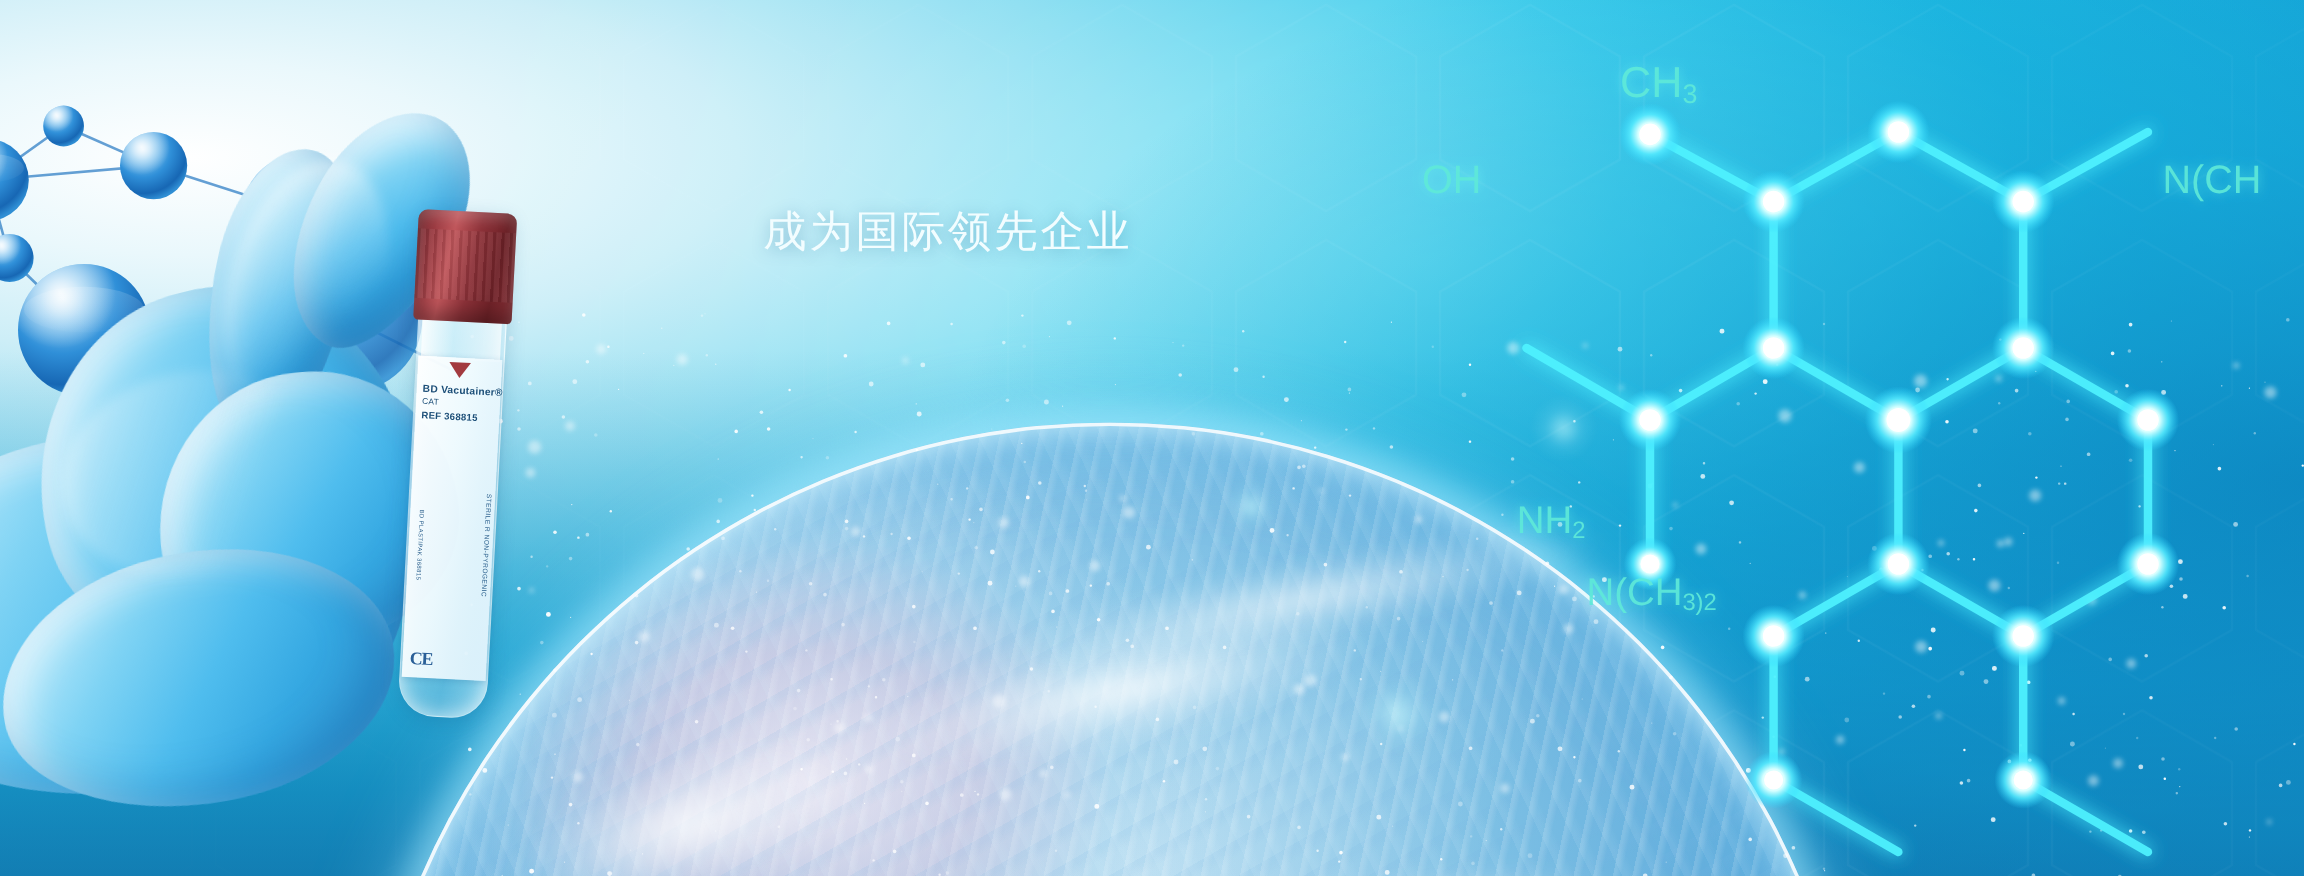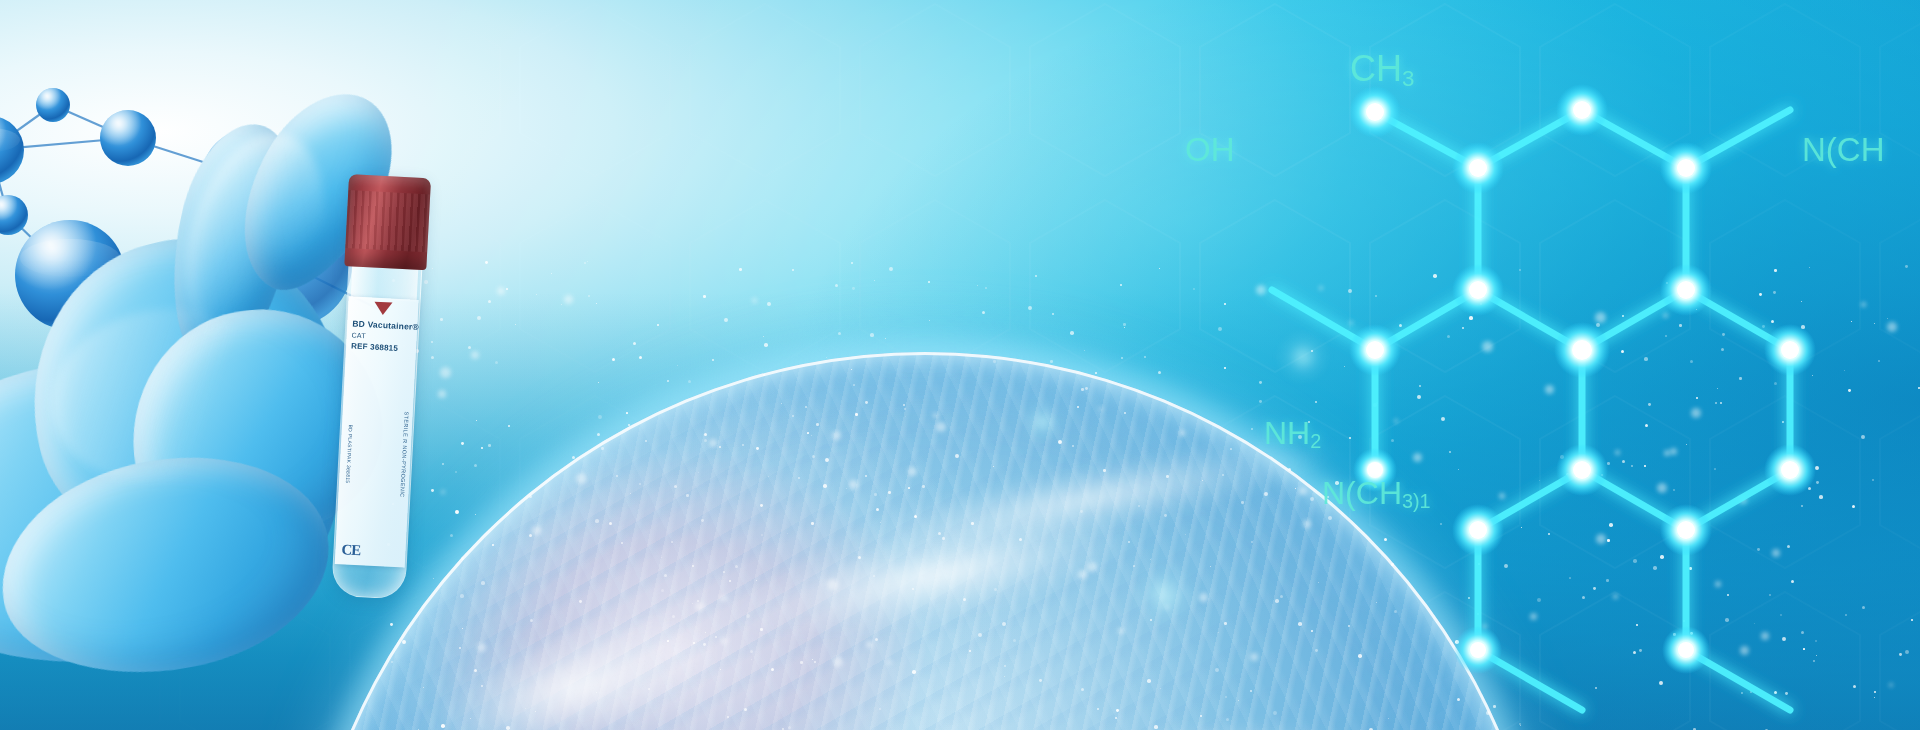--- a/index.html
+++ b/index.html
@@ -944,21 +944,22 @@
   <div class="chem-label" style="left:1185px; top:131px; font-size:33px;">
     <span>OH</span>
   </div>
   <div class="chem-label" style="left:1802px; top:131px; font-size:33px;">
     <span>N(CH</span>
   </div>
   <div class="chem-label" style="left:1264px; top:415px; font-size:32px;">
     <span>NH</span><sub>2</sub>
   </div>
   <div class="chem-label" style="left:1322px; top:475px; font-size:32px;">
-    <span>N(CH</span><sub>3)1</sub>
+    <span>N(CH</span><sub>3)2</sub>
   </div>
 
   <div class="copy">
     <div class="sub">
+      <div>成为国际领先企业</div>
     </div>
   </div>
 
 </div>
 
 </body></html>

